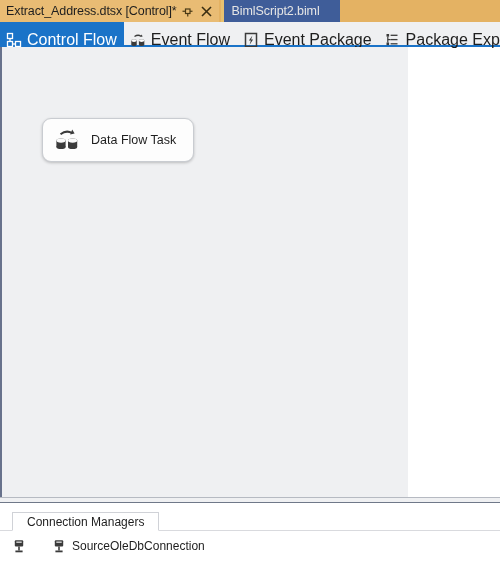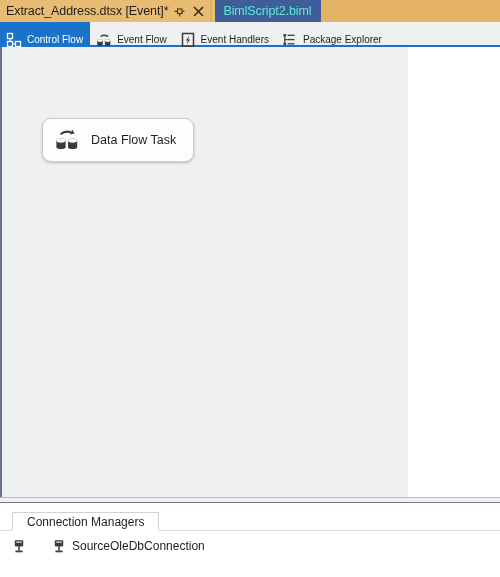--- a/index.html
+++ b/index.html
@@ -39,22 +39,22 @@
     background: #e9bc74;
     padding: 0 4px 0 6px;
     color: #1e1e1e;
   }
   .doctab.active .tablabel {
     font-size: 12.5px;
     letter-spacing: -0.1px;
   }
   .doctab.inactive {
     background: #3f5d99;
-    color: #5eead4;
-    padding: 0 10px 0 8px;
+    color: #e5e5e5;
+    padding: 0 20px 0 8px;
     border-left: 3px solid #e8c170;
     margin-left: 2px;
   }
   .doctab.inactive .tablabel {
     font-size: 12.5px;
     letter-spacing: -0.1px;
   }
   .tabbtn {
     width: 16px;
     height: 18px;
@@ -80,21 +80,21 @@
   }
   .dtab {
     display: flex;
     align-items: center;
     gap: 5px;
     padding: 12px 7px 0 6px;
     height: 23px;
     box-sizing: border-box;
     white-space: nowrap;
     color: #1e1e1e;
-    font-size: 10px;
+    font-size: 16px;
   }
   .dtab.selected {
     background: #1a73c8;
     color: #ffffff;
   }
   .dicon {
     width: 16px;
     height: 16px;
     display: inline-flex;
     align-items: center;
@@ -216,21 +216,21 @@
     justify-content: center;
   }
   .cm-icon svg { display: block; }
 </style>
 </head>
 <body>
 
 <div class="tabstrip">
 
   <div class="doctab active">
-    <span class="tablabel">Extract_Address.dtsx [Event]*</span>
+    <span class="tablabel">Extract_Address.dtsx [Control]*</span>
     <span class="tabbtn">
       <svg width="11" height="11" viewBox="0 0 11 11">
         <rect x="3.5" y="3" width="4.5" height="4.5" fill="none" stroke="#4a3a16" stroke-width="1.2"></rect>
         <line x1="0.5" y1="5.25" x2="3.5" y2="5.25" stroke="#4a3a16" stroke-width="1.2"></line>
         <line x1="8" y1="5.25" x2="10.5" y2="5.25" stroke="#4a3a16" stroke-width="1.2"></line>
         <line x1="5.75" y1="7.5" x2="5.75" y2="10.5" stroke="#4a3a16" stroke-width="1.2"></line>
       </svg>
     </span>
     <span class="tabbtn">
       <svg width="11" height="11" viewBox="0 0 11 11">
@@ -280,21 +280,21 @@
   </div>
 
 
   <div class="dtab">
     <span class="dicon">
       <svg width="16" height="16" viewBox="0 0 16 16">
         <rect x="2.5" y="1.5" width="11" height="13" fill="none" stroke="#3b3b3b" stroke-width="1.5"></rect>
         <path d="M9.4 3.4 L5.9 8.4 L7.9 8.4 L6.6 12.7 L10.1 7.5 L8.1 7.5 Z" fill="#3b3b3b"></path>
       </svg>
     </span>
-    <span>Event Handlers</span>
+    <span>Event Package</span>
   </div>
 
   <div class="dtab">
     <span class="dicon">
       <svg width="16" height="16" viewBox="0 0 16 16">
         <rect x="1.5" y="2" width="2.6" height="2.6" fill="#3b3b3b"></rect>
         <rect x="1.5" y="10.5" width="2.6" height="2.6" fill="#3b3b3b"></rect>
         <line x1="2.8" y1="4.6" x2="2.8" y2="10.5" stroke="#3b3b3b" stroke-width="1.2"></line>
         <line x1="5.6" y1="3.3" x2="12.5" y2="3.3" stroke="#3b3b3b" stroke-width="1.3"></line>
         <line x1="5.6" y1="7.6" x2="12.5" y2="7.6" stroke="#3b3b3b" stroke-width="1.3"></line>

